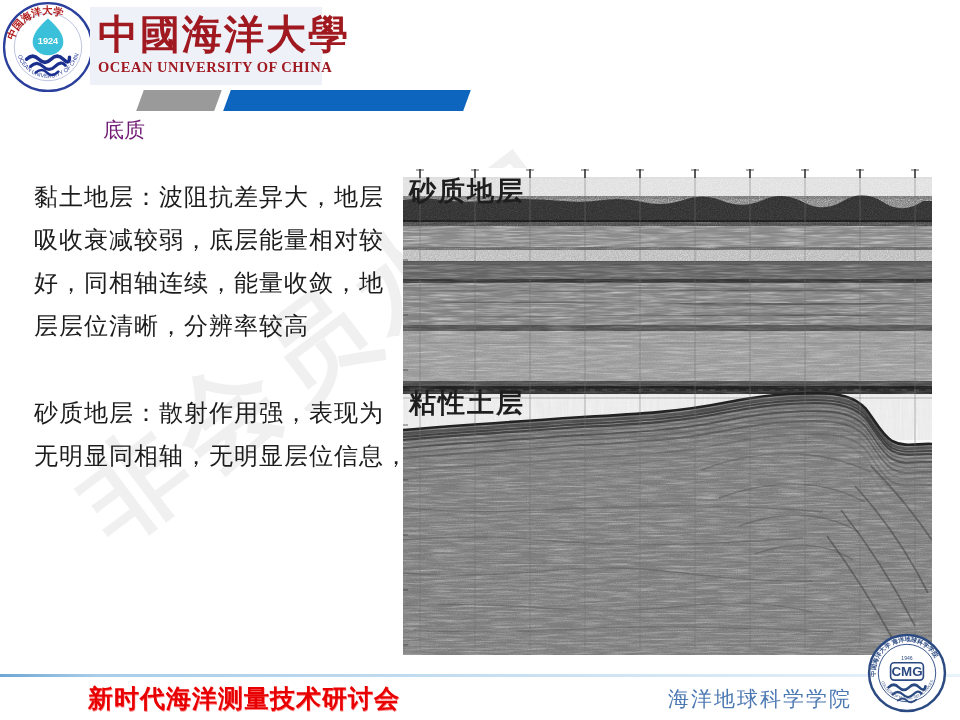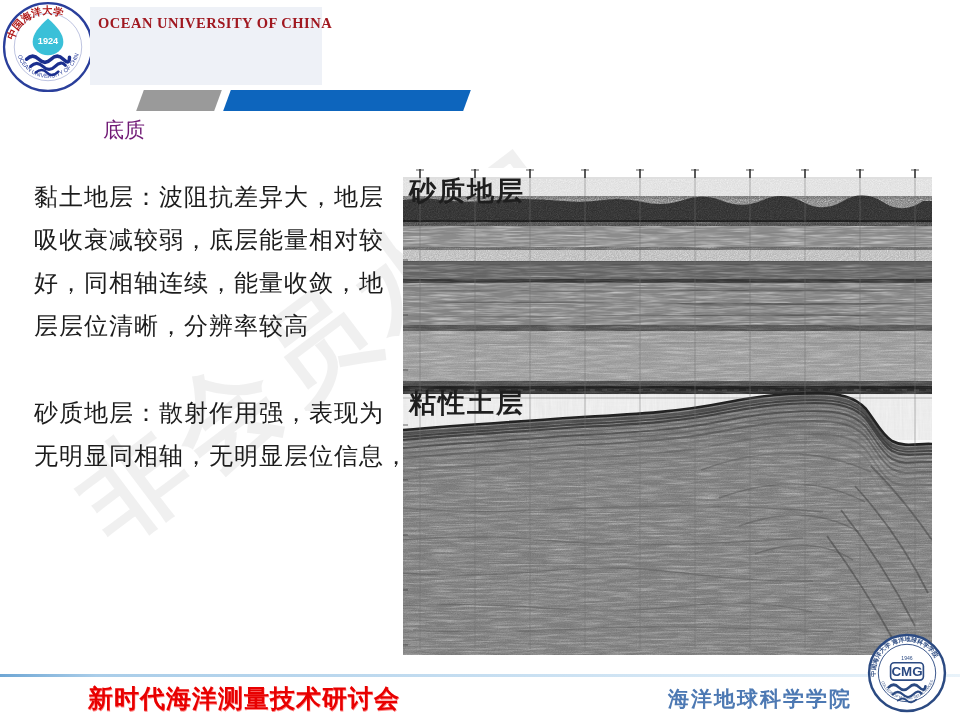--- a/index.html
+++ b/index.html
@@ -33,21 +33,21 @@
                white-space:nowrap; pointer-events:none; letter-spacing:10px; }
   
   .figure { position:absolute; left:403px; top:168px; width:529px; height:487px; }
   
   .footer-line { position:absolute; left:0; top:674px; width:960px; height:3px;
                  background:linear-gradient(90deg,#6ea6d4,#a9cde9 10%,#c9e0f2 55%,#e9f3fa 100%); }
   .footer-conf { position:absolute; left:88px; top:682px; font-size:25px;
                  font-weight:bold; color:#e80000; letter-spacing:1px;
                  text-shadow:0.6px 0.6px 0 #ff8080; }
   .footer-college { position:absolute; left:668px; top:685px; font-size:21px;
-                    color:#4d79b3; font-family:"Liberation Serif", serif; letter-spacing:2px;font-weight:bold; }
+                    color:#4d79b3; font-family:"Liberation Serif", serif; letter-spacing:2px; }
   .cmg { position:absolute; left:866px; top:632px; width:82px; height:82px; }
 </style>
 </head>
 <body>
 
 <svg class="seal" viewBox="0 0 90 90">
   <circle cx="45" cy="45" r="43" fill="#ffffff" stroke="#2a3f9b" stroke-width="2.2"></circle>
   <circle cx="45" cy="45" r="33" fill="none" stroke="#2a3f9b" stroke-width="0.6" opacity="0.5"></circle>
   <defs>
     <path id="sealTopArc" d="M 11 56 A 35 35 0 1 1 79 56" fill="none"></path>
@@ -62,20 +62,21 @@
   <path d="M45 17 c-9 8 -15 15 -15 23 a15 13 0 0 0 30 0 c0 -8 -6 -15 -15 -23 z" fill="#3ac0d8"></path>
   <text x="45" y="42" font-size="9" font-weight="bold" fill="#ffffff" text-anchor="middle">1924</text>
   <g stroke="#1b2f8f" fill="none" stroke-linecap="round">
     <path d="M24 57 q6 -6 12 0 t12 0 t12 0 t6 -2" stroke-width="3.4"></path>
     <path d="M28 64 q6 -6 12 0 t12 0 t10 -1" stroke-width="3"></path>
     <path d="M33 70 q6 -5 11 0 t11 -1" stroke-width="2.4"></path>
   </g>
 </svg>
 
 <div class="brand">
+  <div class="brand-zh">中國海洋大學</div>
   <div class="brand-en">OCEAN UNIVERSITY OF CHINA</div>
 </div>
 
 <div class="bar bar-gray"></div>
 <div class="bar bar-blue"></div>
 
 <div class="page-title">底质</div>
 
 <div class="watermark">非会员水印</div>
 

